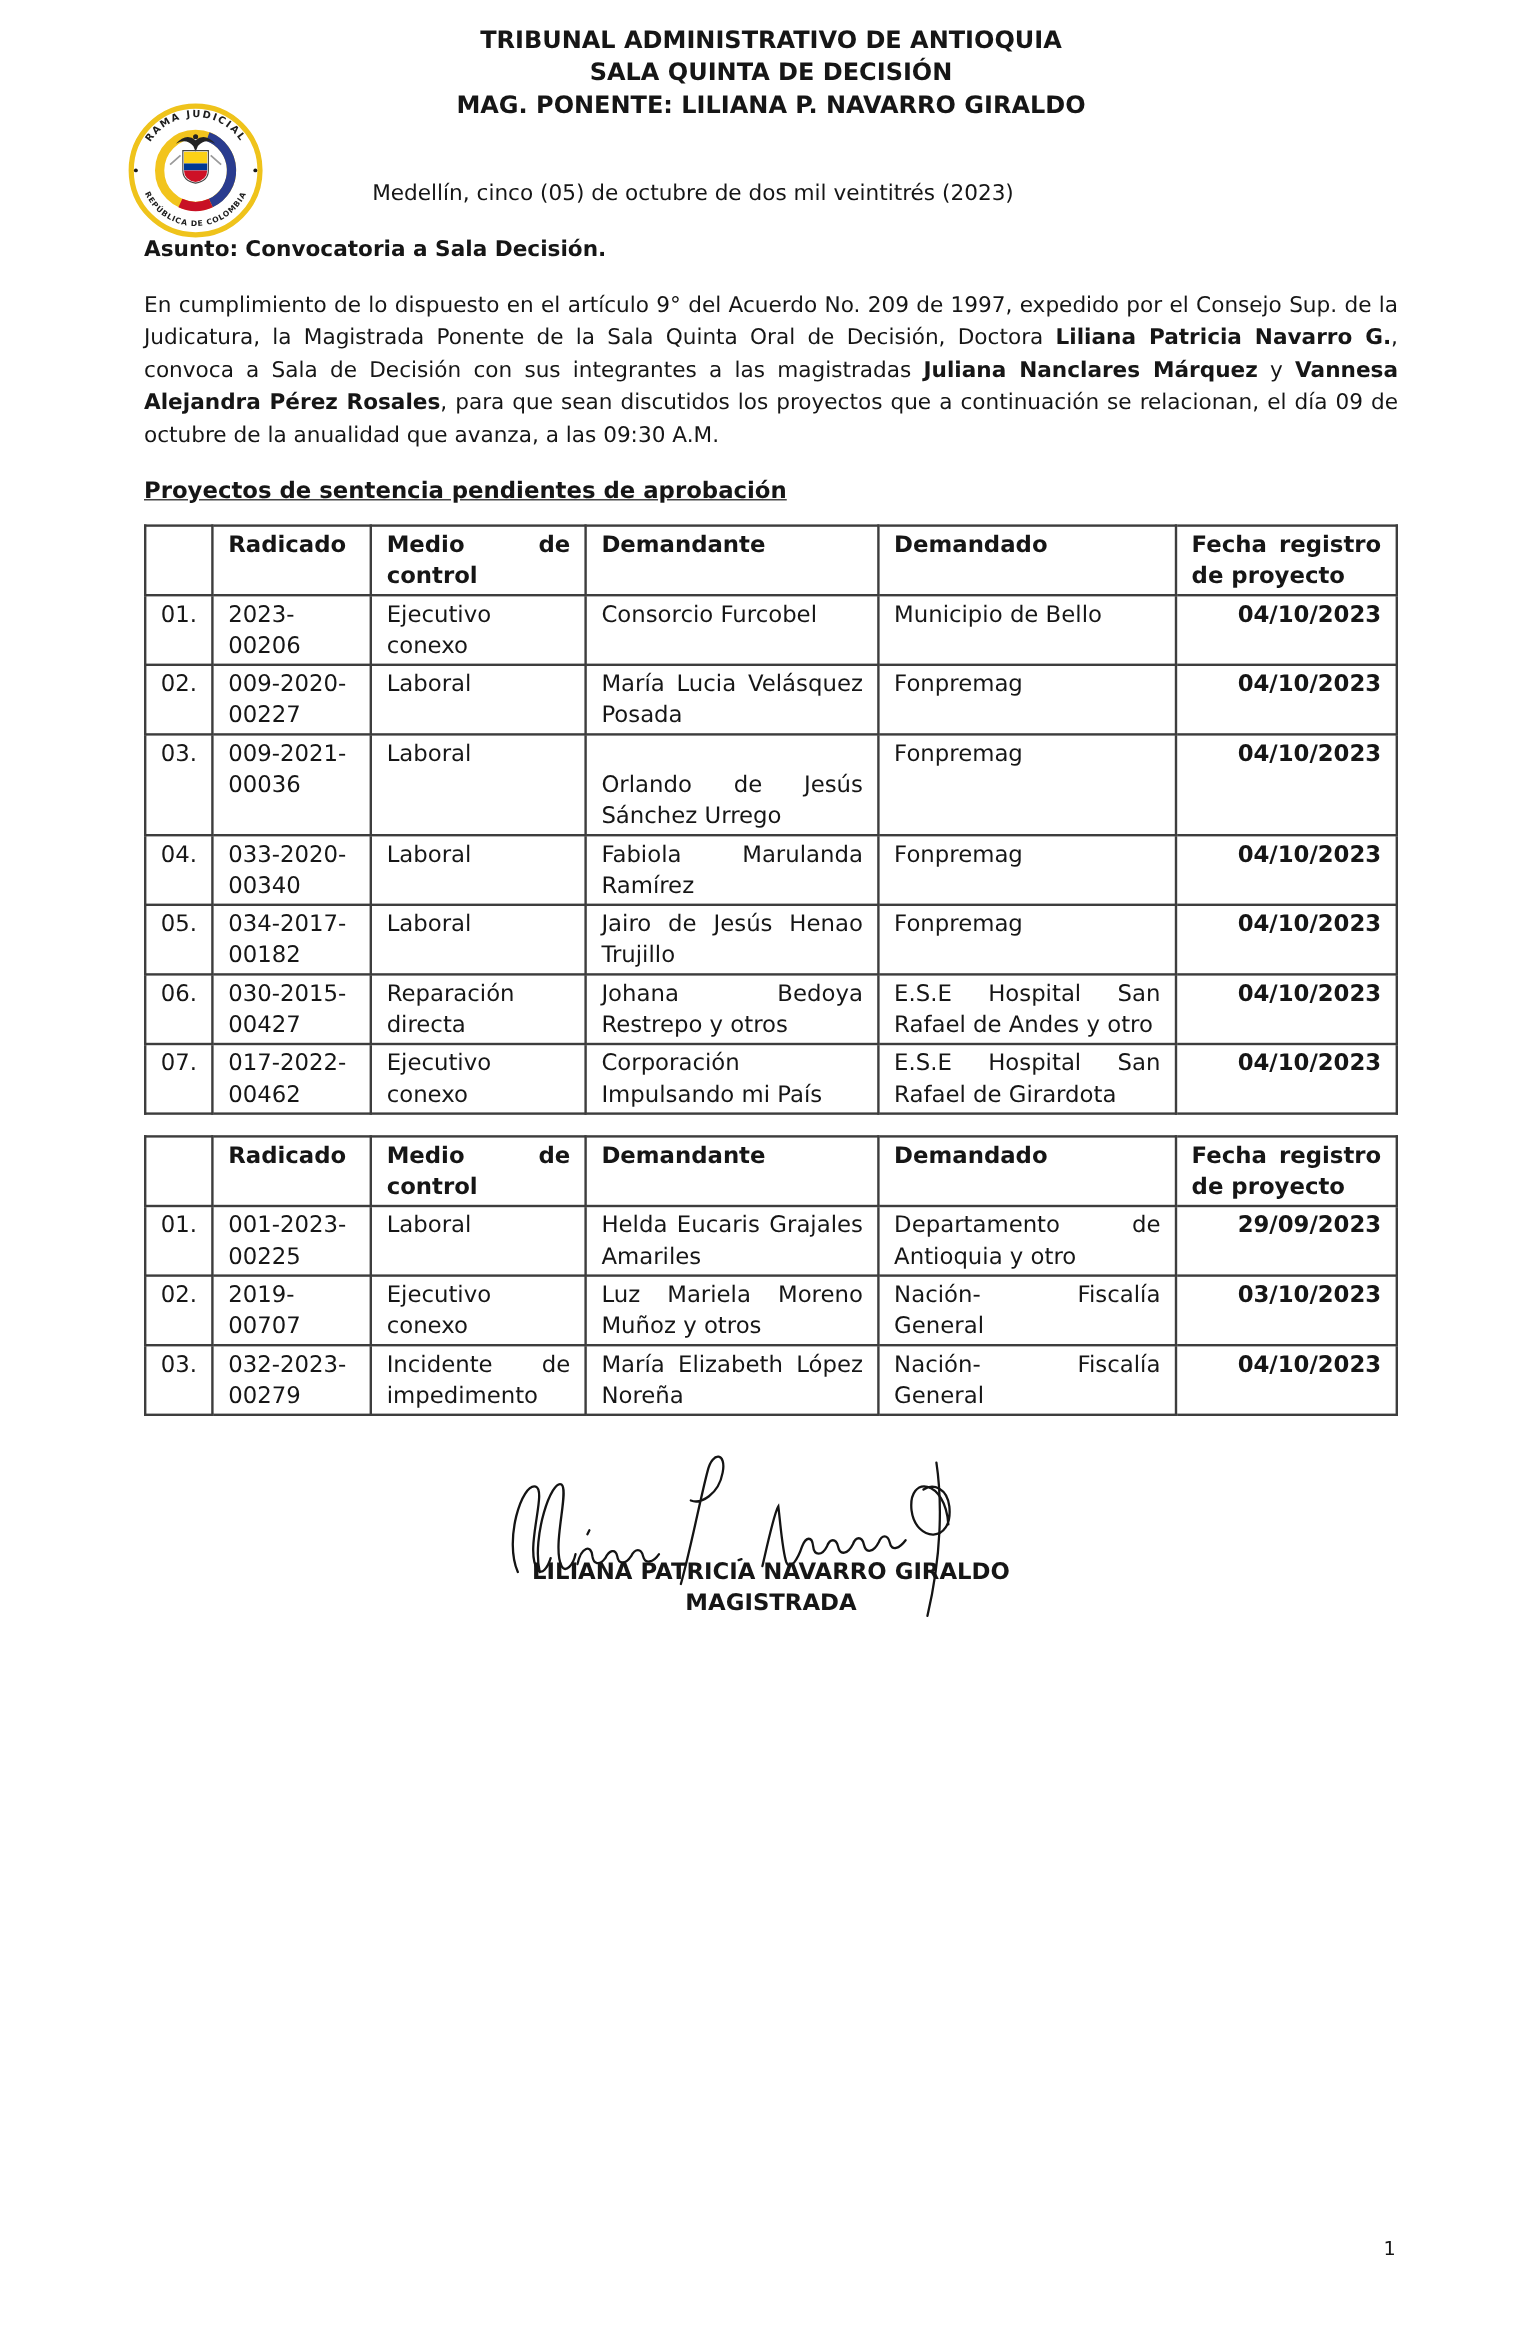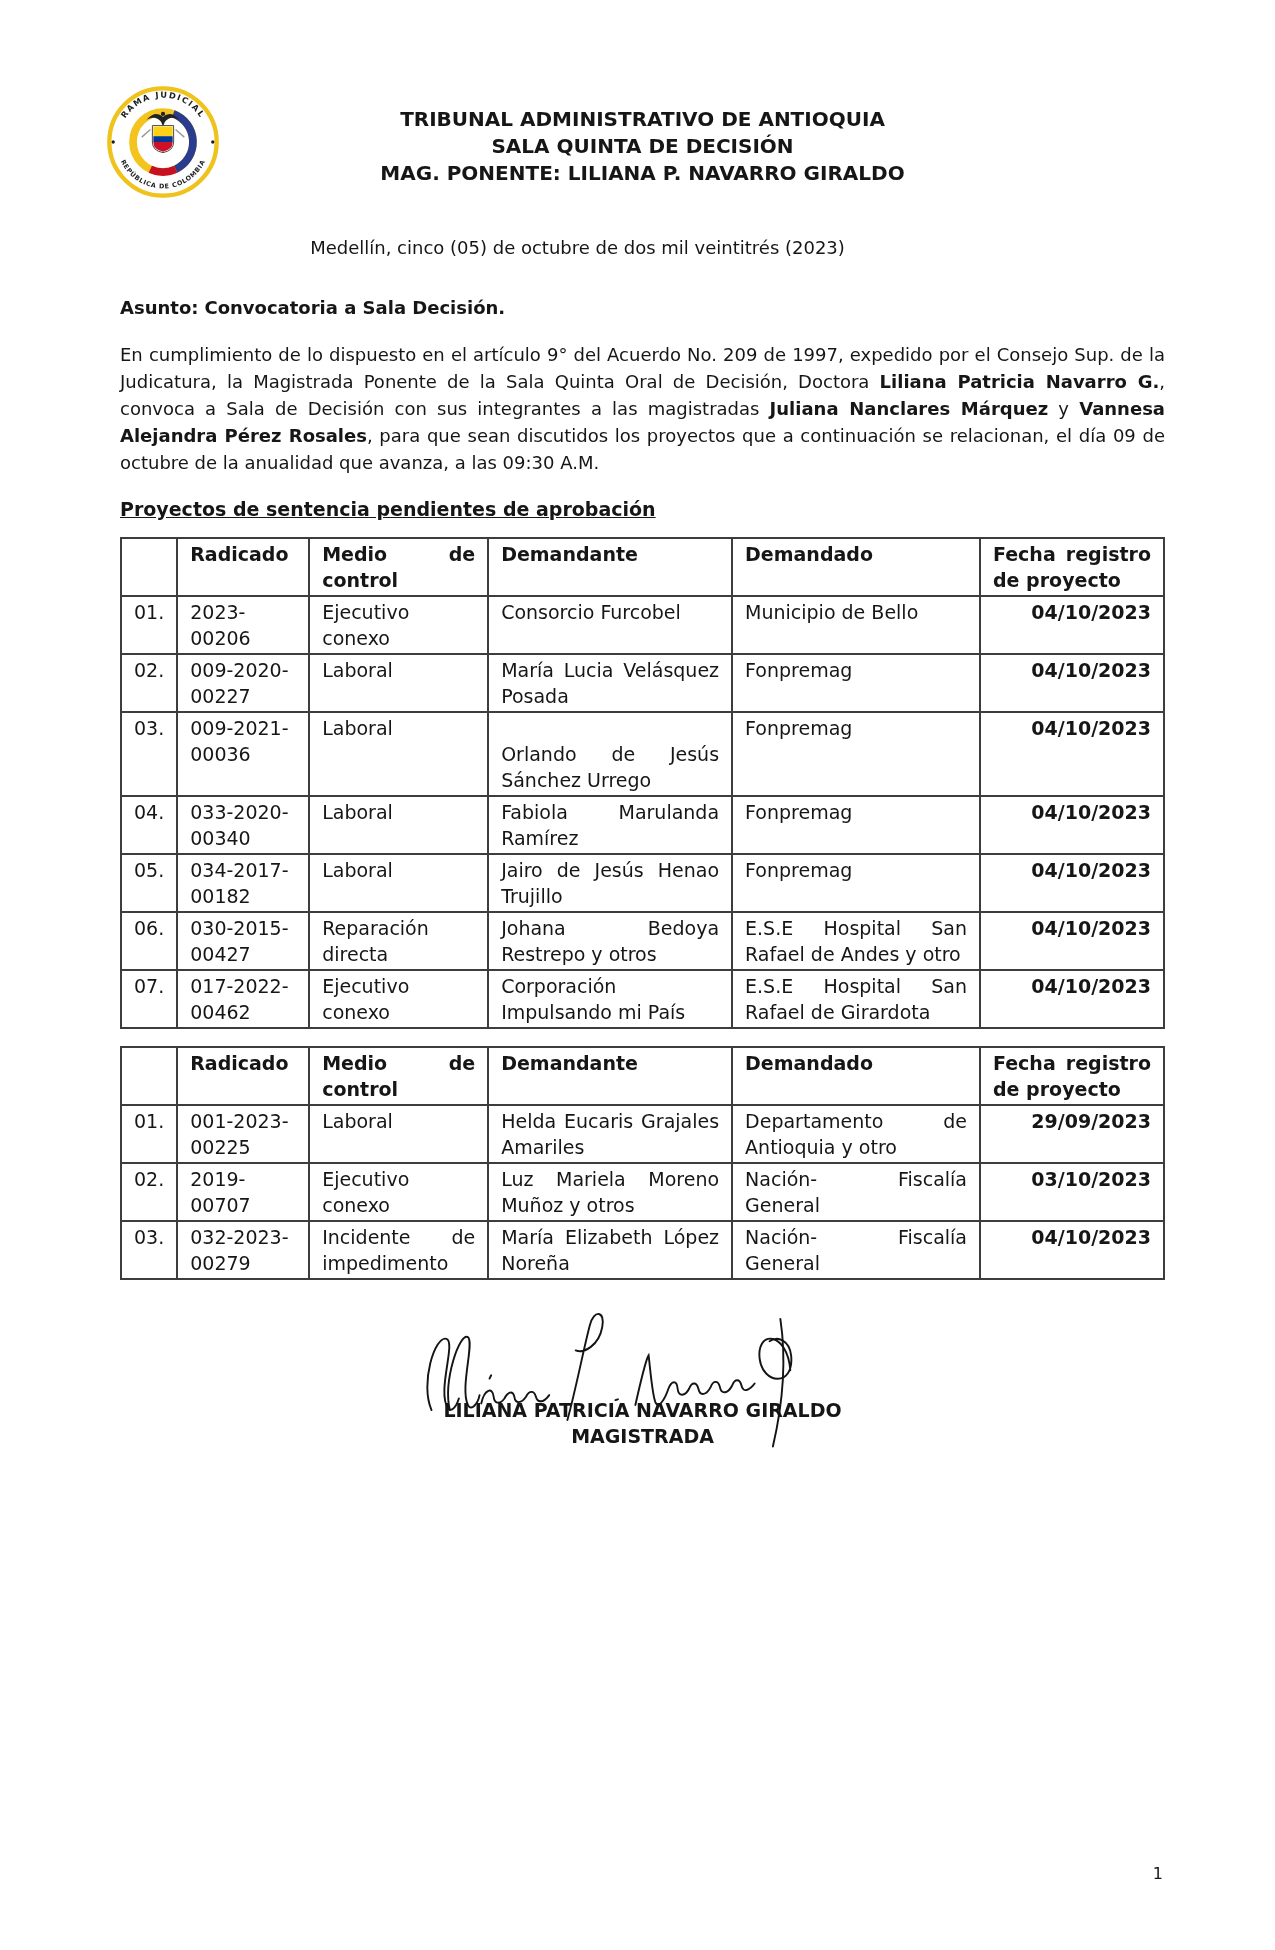--- a/index.html
+++ b/index.html
@@ -1,25 +1,25 @@
 <!DOCTYPE html>
 <html><head>
 <meta charset="utf-8">
 <style>
   html,body { margin:0; padding:0; background:#ffffff; }
   .page {
     position:relative; width:1275px; height:1950px; background:#fff;
     font-family:"DejaVu Sans","Liberation Sans",sans-serif; color:#161616;
     overflow:hidden;
   }
-  .content { margin-left:120px; width:1045px; padding-top:86px; }
+  .content { margin-left:120px; width:1045px; }
   .logo-wrap { position:absolute; left:105px; top:84px; width:116px; height:116px; }
   .title-block { text-align:center; font-weight:bold; font-size:20px; line-height:27px; padding-top:20px; }
   .date-line { text-align:center; padding-right:130px; margin-top:50px; font-size:18px; }
-  .subject-line { margin-top:39px; font-size:18px; font-weight:bold; }
+  .subject-line { margin-top:25px; font-size:18px; font-weight:bold; }
   .subject-line b { margin-right:6px; }
   .body-par { margin:23px 0 0 0; font-size:18px; line-height:27px; text-align:justify; }
   .section-heading { font-weight:bold; text-decoration:underline; font-size:19px; margin-top:56px; }
   .section-heading.first { margin-top:22px; }
   table.projects-table { border-collapse:collapse; table-layout:fixed; margin-top:17px; font-size:19px; }
   table.projects-table th, table.projects-table td {
     border:2px solid #3d3d3d; vertical-align:top; padding:2px 12px; line-height:26px;
   }
   table.projects-table th { font-weight:bold; text-align:justify; }
   table.projects-table td { text-align:justify; white-space:pre-line; }

